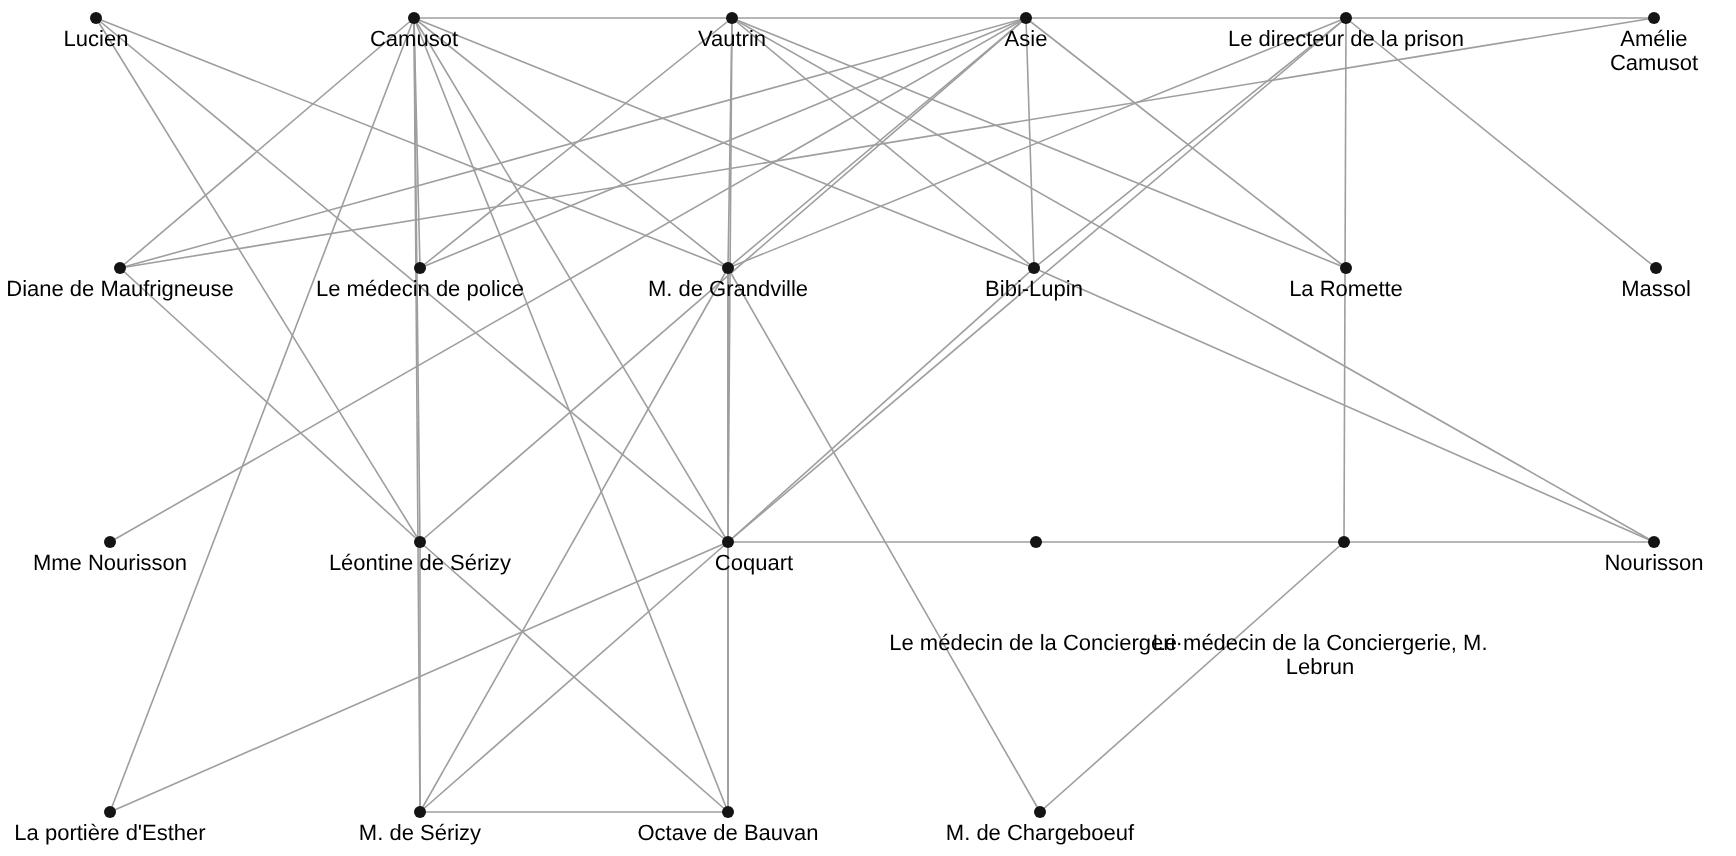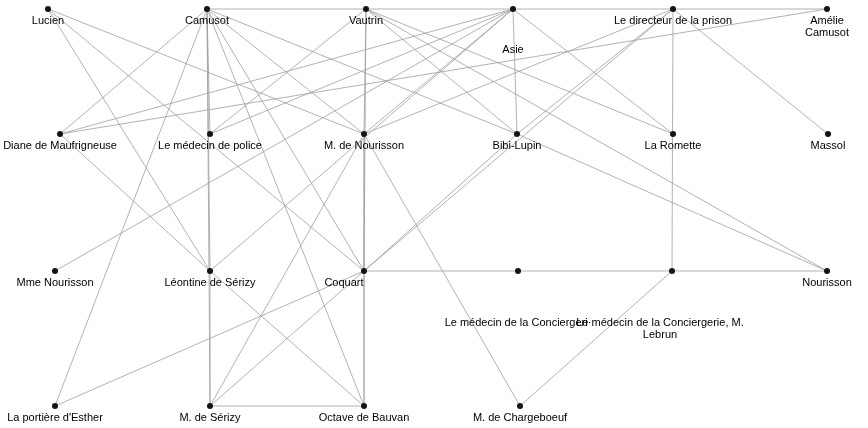--- a/index.html
+++ b/index.html
@@ -105,32 +105,32 @@
       <circle cx="672" cy="271" r="3" fill="#141414"></circle>
       <circle cx="827" cy="271" r="3" fill="#141414"></circle>
       <circle cx="55" cy="406" r="3" fill="#141414"></circle>
       <circle cx="210" cy="406" r="3" fill="#141414"></circle>
       <circle cx="364" cy="406" r="3" fill="#141414"></circle>
       <circle cx="520" cy="406" r="3" fill="#141414"></circle>
     </svg>
 <div class="node-label" style="left: 48px; top: 14px; color: rgb(0, 0, 0);">Lucien</div>
     <div class="node-label" style="left: 207px; top: 14px; color: rgb(0, 0, 0);">Camusot</div>
     <div class="node-label" style="left: 366px; top: 14px; color: rgb(0, 0, 0);">Vautrin</div>
-    <div class="node-label" style="left: 513px; top: 14px; color: rgb(0, 0, 0); margin-top: 29px;">Asie</div>
+    <div class="node-label" style="left: 513px; top: 14px; color: rgb(0, 0, 0);">Asie</div>
     <div class="node-label" style="left: 673px; top: 14px; color: rgb(0, 0, 0);">Le directeur de la prison</div>
     <div class="node-label" style="left: 827px; top: 14px; color: rgb(0, 0, 0);">Amélie Camusot</div>
     <div class="node-label" style="left: 60px; top: 139px; color: rgb(0, 0, 0);">Diane de Maufrigneuse</div>
     <div class="node-label" style="left: 210px; top: 139px; color: rgb(0, 0, 0);">Le médecin de police</div>
-    <div class="node-label" style="left: 364px; top: 139px; color: rgb(0, 0, 0);">M. de Nourisson</div>
+    <div class="node-label" style="left: 364px; top: 139px; color: rgb(0, 0, 0);">M. de Grandville</div>
     <div class="node-label" style="left: 517px; top: 139px; color: rgb(0, 0, 0);">Bibi-Lupin</div>
     <div class="node-label" style="left: 673px; top: 139px; color: rgb(0, 0, 0);">La Romette</div>
     <div class="node-label" style="left: 828px; top: 139px; color: rgb(0, 0, 0);">Massol</div>
     <div class="node-label" style="left: 55px; top: 276px; color: rgb(0, 0, 0); text-align: right;">Mme Nourisson</div>
     <div class="node-label" style="left: 210px; top: 276px; color: rgb(0, 0, 0);">Léontine de Sérizy</div>
-    <div class="node-label" style="left: 344px; top: 276px; color: rgb(0, 0, 0); text-align: center;">Coquart</div>
+    <div class="node-label" style="left: 377px; top: 276px; color: rgb(0, 0, 0); text-align: center;">Coquart</div>
     <div class="node-label" style="left: 518px; top: 284px; color: rgb(0, 0, 0); margin-top: 32px;">Le médecin de la Conciergeri·</div>
     <div class="node-label" style="left: 660px; top: 276px; color: rgb(0, 0, 0); margin-top: 40px;">Le médecin de la Conciergerie, M. Lebrun</div>
     <div class="node-label" style="left: 827px; top: 276px; color: rgb(0, 0, 0);">Nourisson</div>
     <div class="node-label" style="left: 55px; top: 411px; color: rgb(0, 0, 0);">La portière d'Esther</div>
     <div class="node-label" style="left: 210px; top: 411px; color: rgb(0, 0, 0);">M. de Sérizy</div>
     <div class="node-label" style="left: 364px; top: 411px; color: rgb(0, 0, 0);">Octave de Bauvan</div>
     <div class="node-label" style="left: 520px; top: 411px; color: rgb(0, 0, 0);">M. de Chargeboeuf</div>
   </div>
 
 </body></html>

